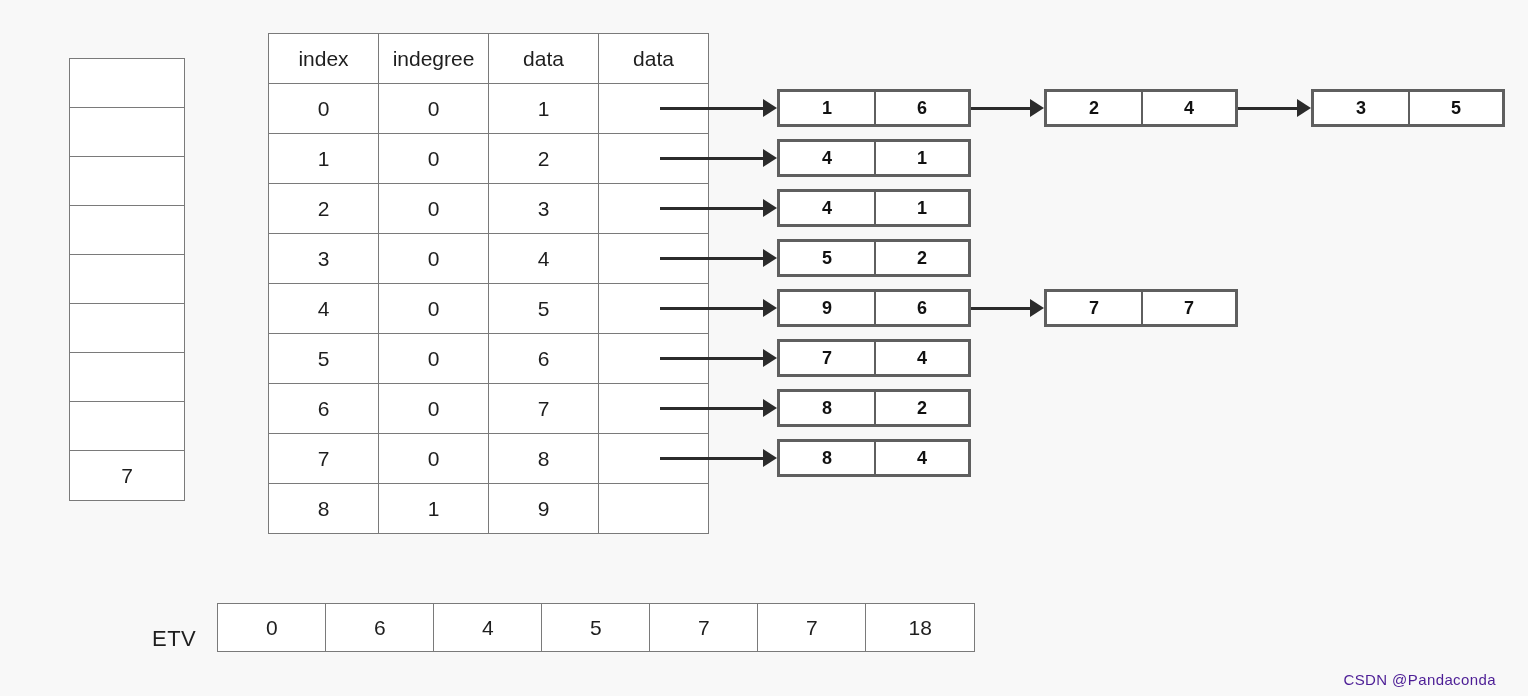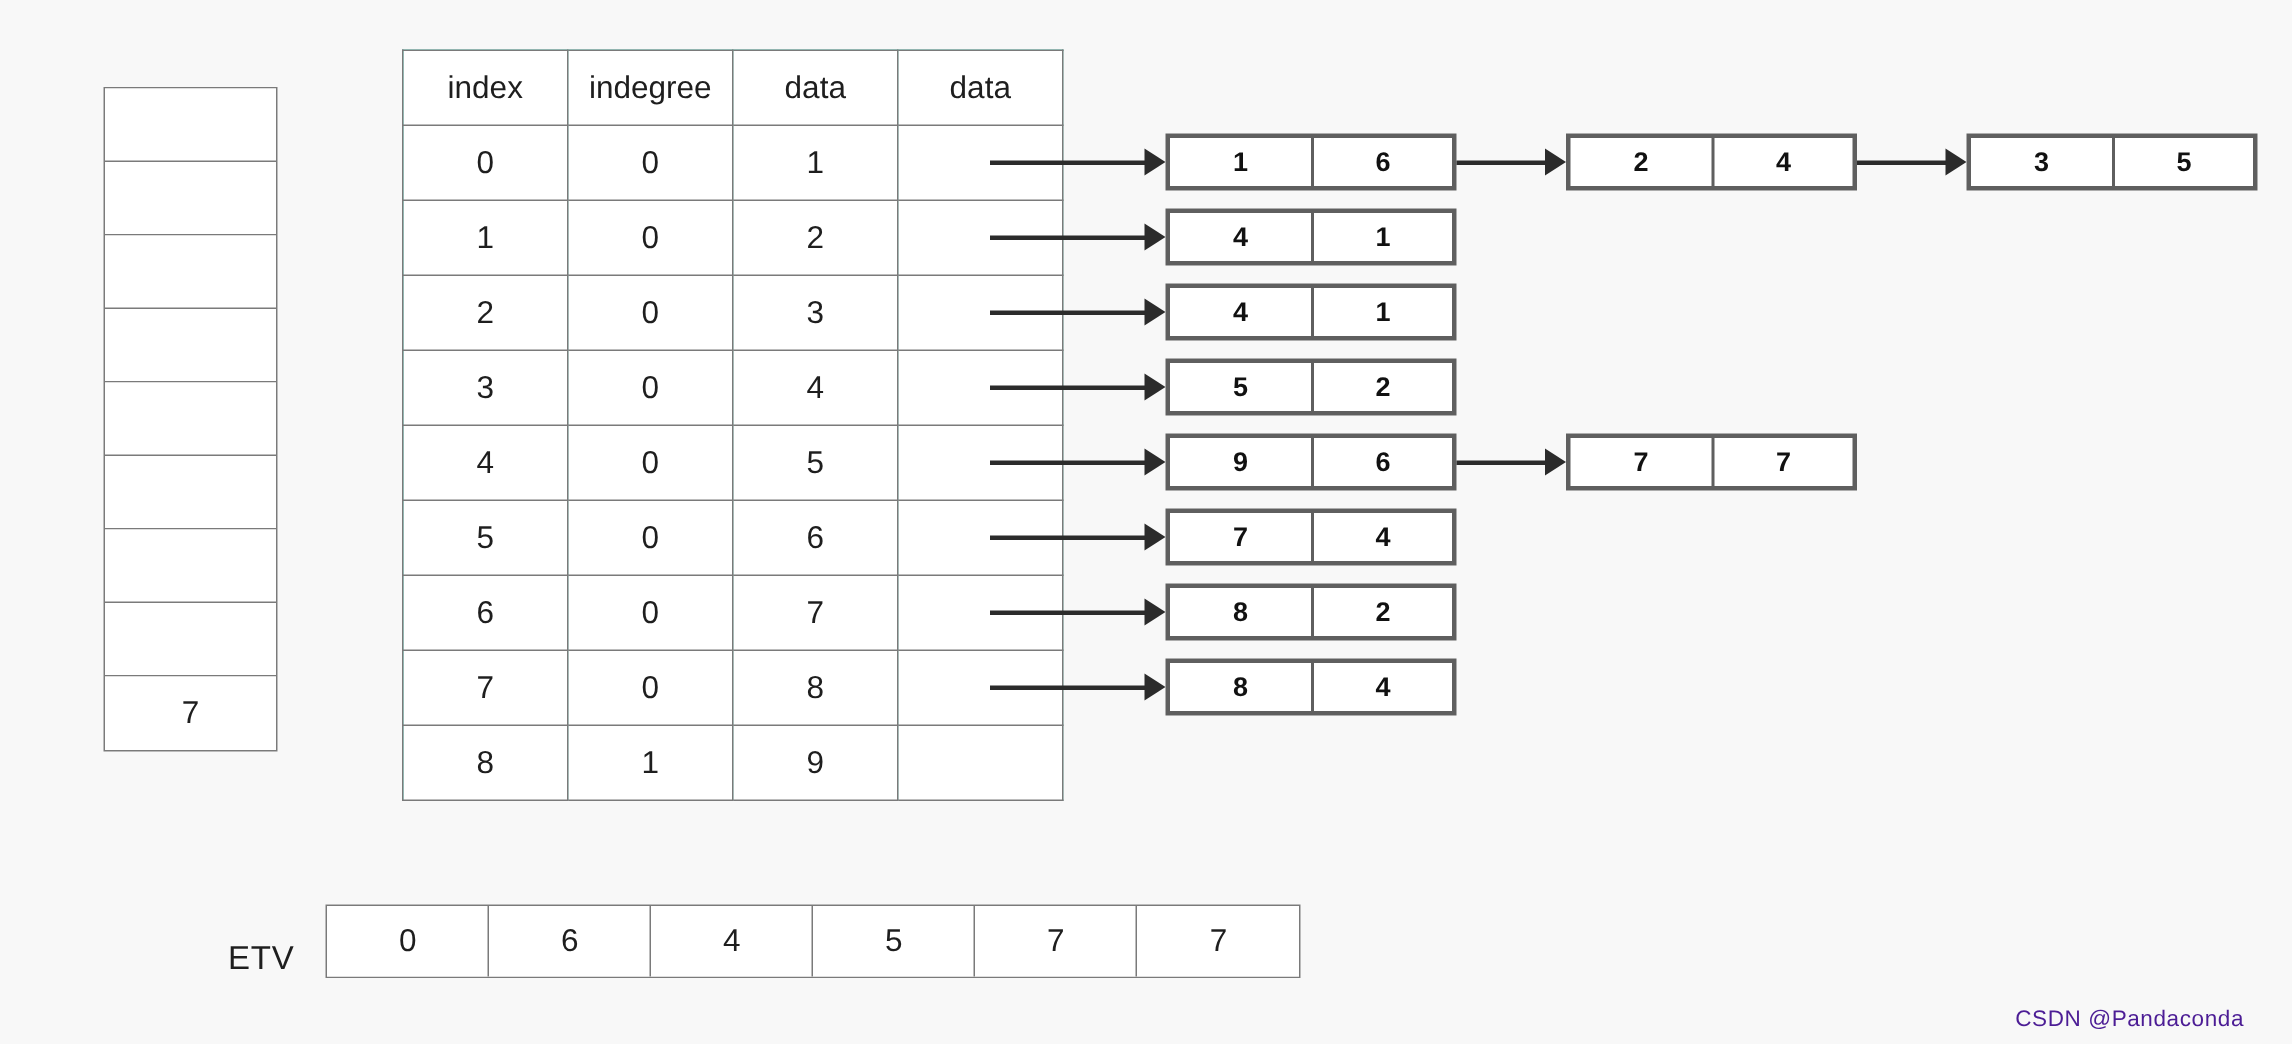--- a/index.html
+++ b/index.html
@@ -365,18 +365,19 @@
 
   <div class="etv-wrap">
     <div class="etv-label">ETV</div>
     <div class="etv-array" id="etv-array">
         <div class="etv-cell">0</div>
         <div class="etv-cell">6</div>
         <div class="etv-cell">4</div>
         <div class="etv-cell">5</div>
         <div class="etv-cell">7</div>
         <div class="etv-cell">7</div>
+        <div class="etv-cell">18</div>
       </div>
   </div>
 
   <div class="watermark">CSDN @Pandaconda</div>
 
 </div>
 
 </body></html>

